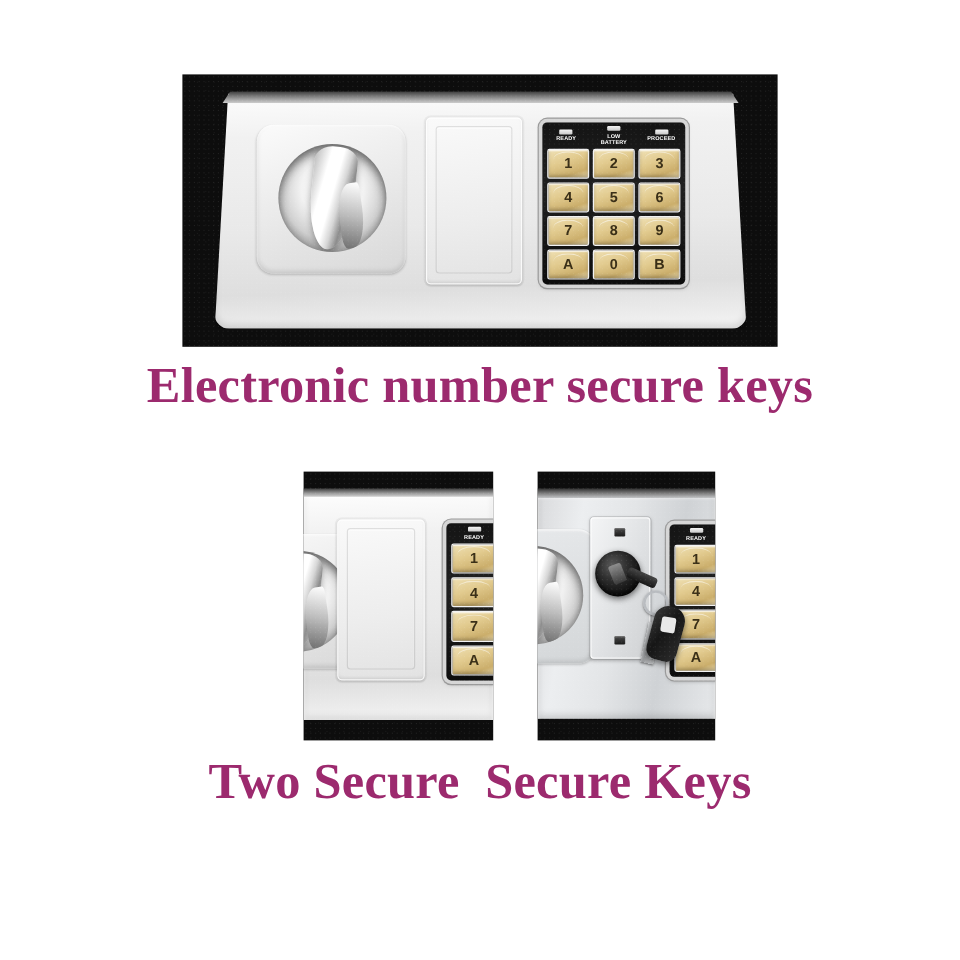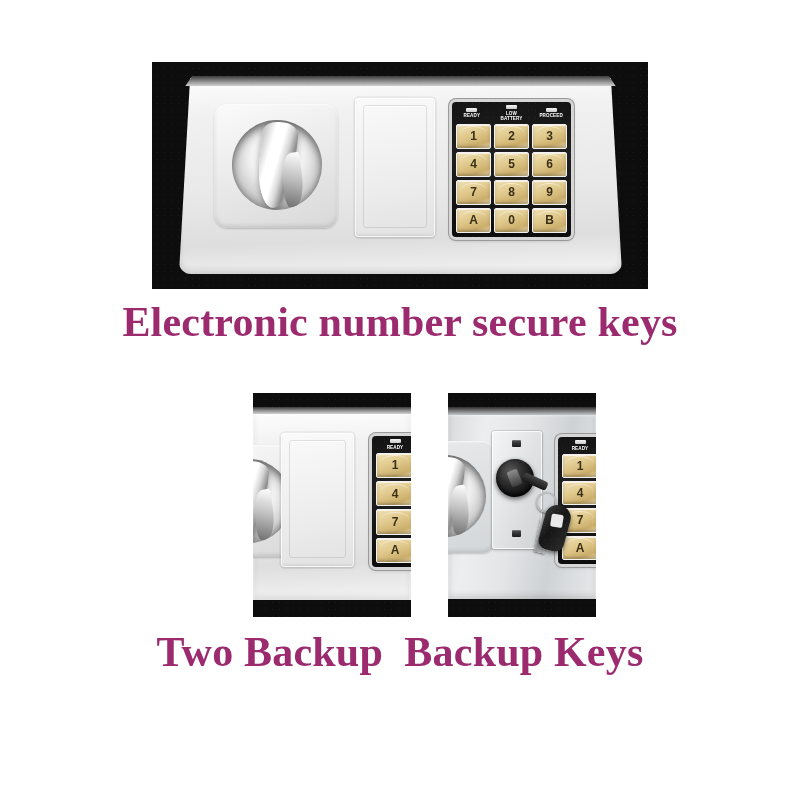--- a/index.html
+++ b/index.html
@@ -449,13 +449,13 @@
     </div>
     <div class="keys-grid" style="grid-template-columns:1fr;">
       <div class="key">1</div>
       <div class="key">4</div>
       <div class="key">7</div>
       <div class="key">A</div>
     </div>
   </div>
 </div>
 
-<div class="caption" id="caption-bottom">Two Backup  Backup Keys</div>
+<div class="caption" id="caption-bottom">Two Secure  Secure Keys</div>
 
 </body></html>

